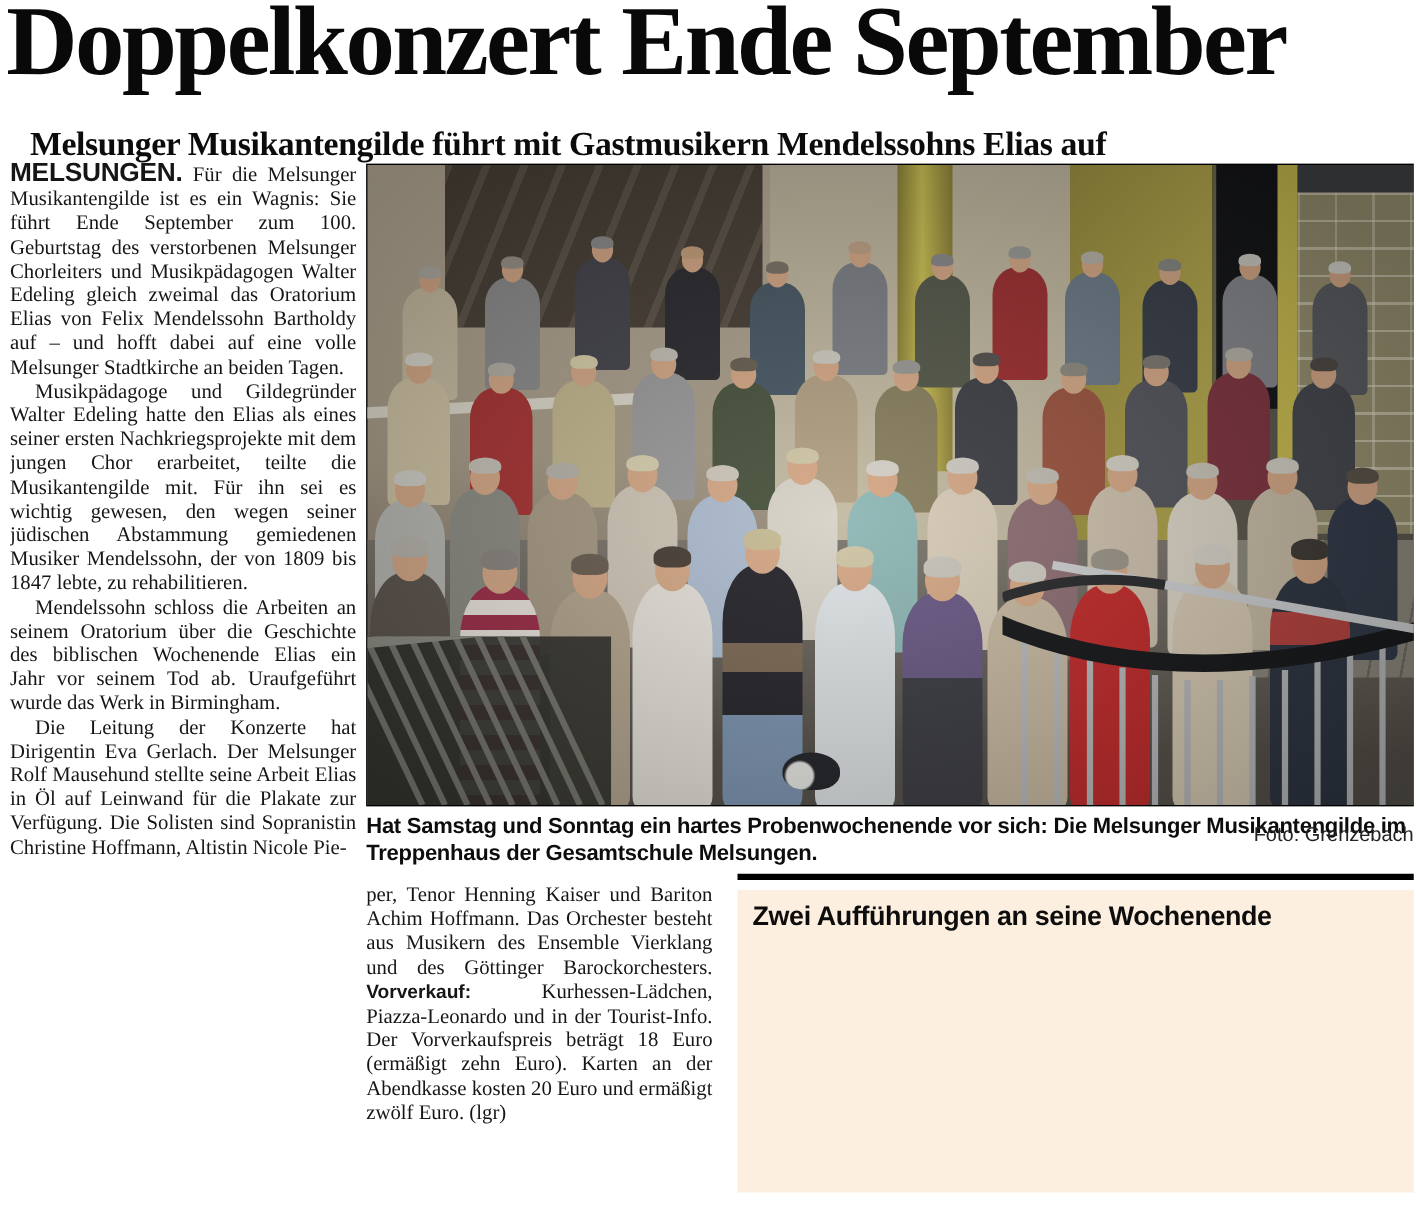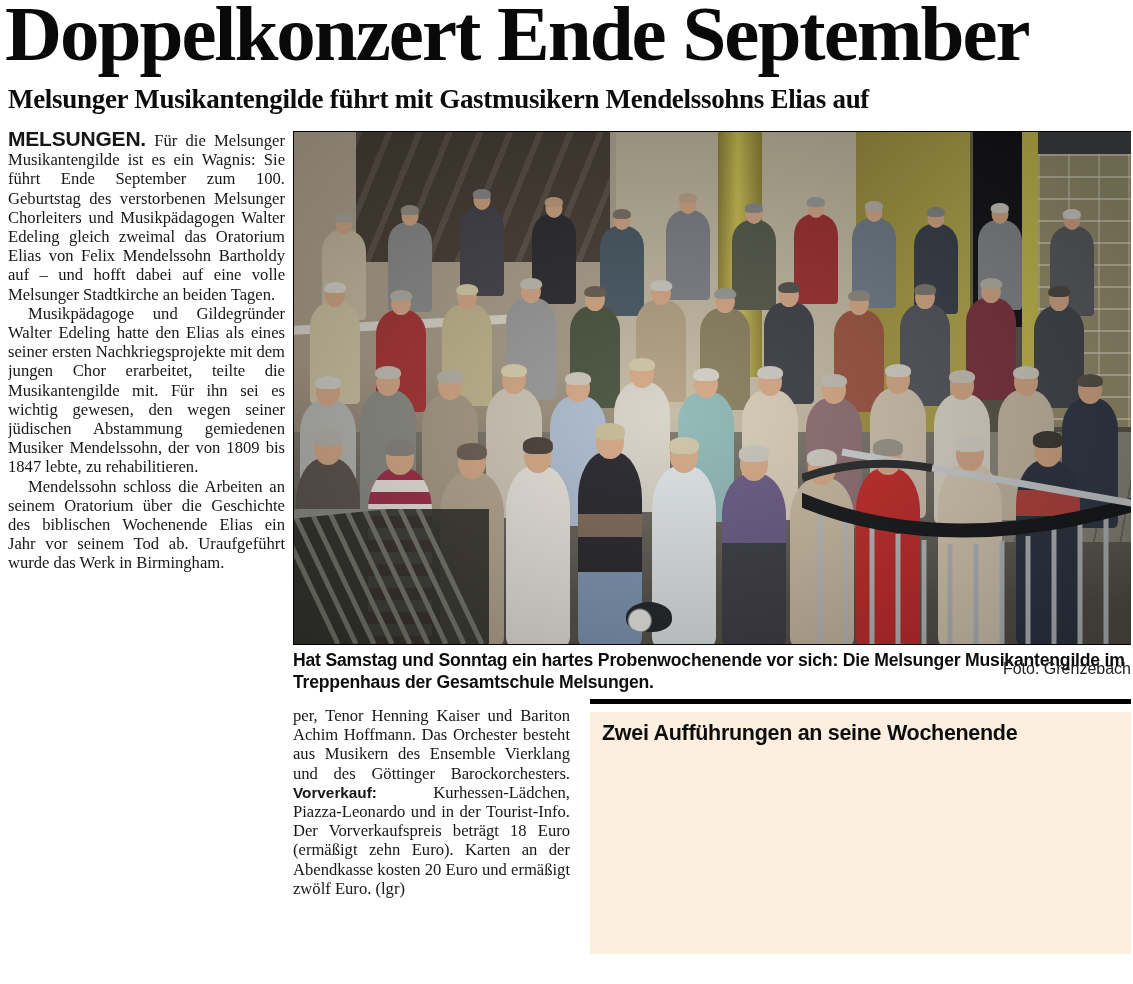--- a/index.html
+++ b/index.html
@@ -2,21 +2,21 @@
 <html lang="de"><head>
 <meta charset="utf-8">
 <style>
   html,body{margin:0;padding:0;background:#ffffff;}
   .page{position:relative;width:1131px;height:984px;background:#fff;overflow:hidden;
         font-family:"Liberation Serif", serif;color:#111;}
 
   
   .headline{position:absolute;left:5px;top:-6px;margin:0;font-size:79px;font-weight:bold;
             letter-spacing:-2px;line-height:1.02;white-space:nowrap;color:#090909;}
-  .subheadline{position:absolute;left:8px;top:84px;margin:0;font-size:27px;font-weight:bold;
+  .subheadline{position:absolute;left:8px;top:84px;margin:16px;font-size:27px;font-weight:bold;
                letter-spacing:-0.3px;color:#0c0c0c;white-space:nowrap;}
 
   
   .col{position:absolute;text-align:justify;font-size:16.6px;line-height:19.2px;color:#161616;
        overflow:hidden;hyphens:auto;-webkit-hyphens:auto;}
   .col-left{left:8px;top:129px;width:277px;height:855px;}
   .col-mid{left:293px;top:706px;width:277px;height:278px;}
   .col p{margin:0;}
   .indent{text-indent:20px;}
   .dateline{font-family:"Liberation Sans", sans-serif;font-weight:bold;font-size:21px;letter-spacing:-0.2px;}
@@ -84,20 +84,21 @@
 
 <div class="page">
 
   <h1 class="headline">Doppelkonzert Ende September</h1>
   <h2 class="subheadline">Melsunger Musikantengilde führt mit Gastmusikern Mendelssohns Elias auf</h2>
 
   <div class="col col-left">
     <p><b class="dateline">MELSUNGEN.</b> <span>Für die Melsunger Musikantengilde ist es ein Wagnis: Sie führt Ende September zum 100. Geburtstag des verstorbenen Melsunger Chorleiters und Musikpädagogen Walter Edeling gleich zweimal das Oratorium Elias von Felix Mendelssohn Bartholdy auf – und hofft dabei auf eine volle Melsunger Stadtkirche an beiden Tagen.</span></p>
     <p class="indent">Musikpädagoge und Gildegründer Walter Edeling hatte den Elias als eines seiner ersten Nachkriegsprojekte mit dem jungen Chor erarbeitet, teilte die Musikantengilde mit. Für ihn sei es wichtig gewesen, den wegen seiner jüdischen Abstammung gemiedenen Musiker Mendelssohn, der von 1809 bis 1847 lebte, zu rehabilitieren.</p>
     <p class="indent">Mendelssohn schloss die Arbeiten an seinem Oratorium über die Geschichte des biblischen Wochenende Elias ein Jahr vor seinem Tod ab. Uraufgeführt wurde das Werk in Birmingham.</p>
+    <p class="indent">Die Leitung der Konzerte hat Dirigentin Eva Gerlach. Der Melsunger Rolf Mausehund stellte seine Arbeit Elias in Öl auf Leinwand für die Plakate zur Verfügung. Die Solisten sind Sopranistin Christine Hoffmann, Altistin Nicole Pie-</p>
   </div>
 
   <figure class="photo">
     <b class="bg-wallL"></b>
     <b class="bg-relief"></b>
     <b class="bg-wallM"></b>
     <b class="bg-pillar1"></b>
     <b class="bg-wallY"></b>
     <b class="bg-door1"></b>
     <b class="bg-pillar2"></b>

